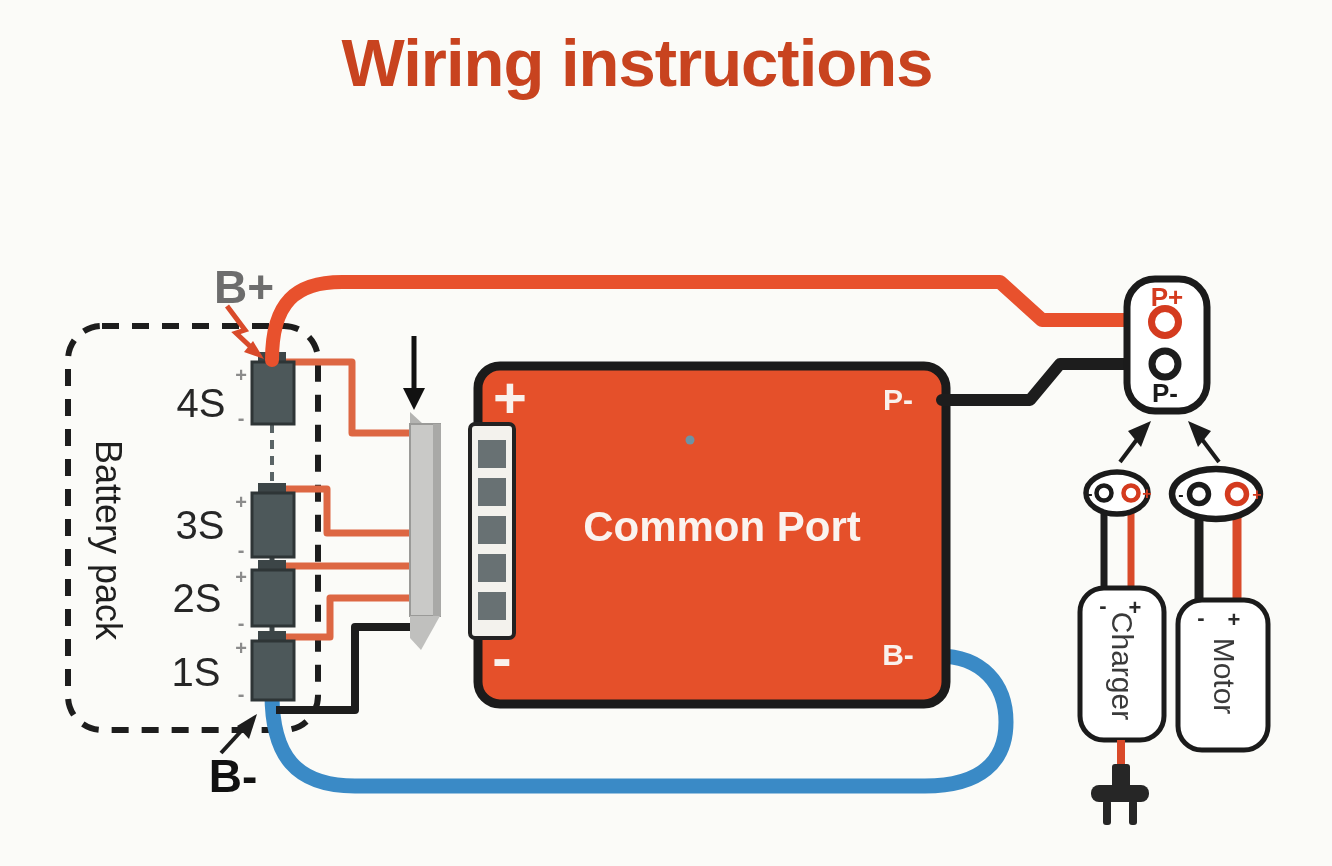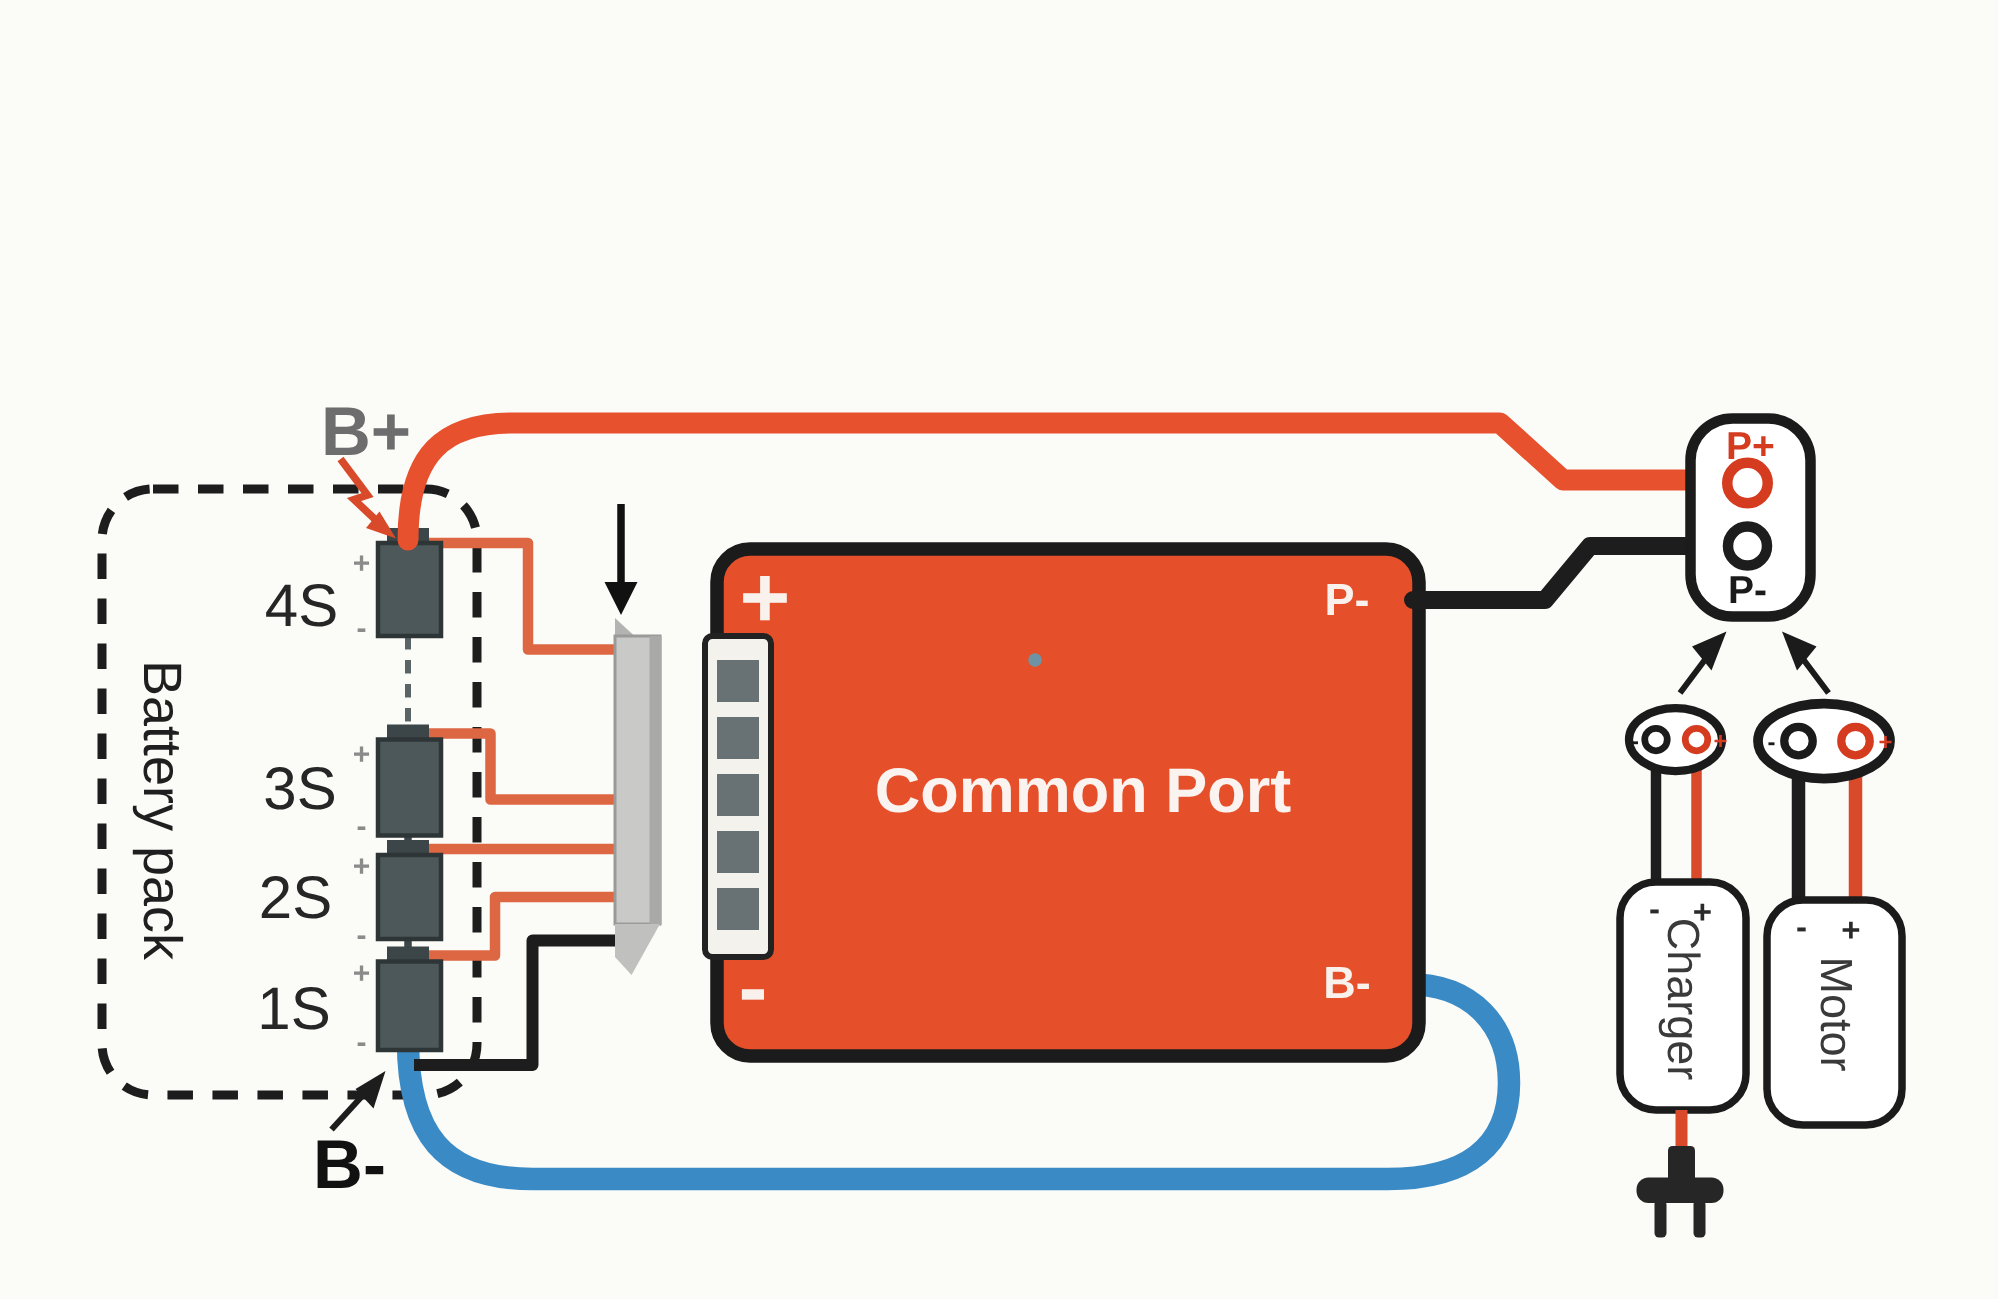--- a/index.html
+++ b/index.html
@@ -29,20 +29,21 @@
   .conn-lbl{font-size:26px;font-weight:bold;}
   .oval-mark{font-size:16px;font-weight:bold;}
   .box-mark{font-size:22px;font-weight:bold;fill:#2a2a2a;}
   .box-lbl{font-size:30px;fill:#3a3a3a;}
 </style>
 </head>
 <body>
 
 <div class="stage">
 
+  <div class="page-title">Wiring instructions</div>
 
   <svg width="1332" height="866" viewBox="0 0 1332 866">
 
     <rect x="68" y="326" width="250" height="404" rx="34" fill="none" stroke="#1d1d1d" stroke-width="6" stroke-dasharray="17 13"></rect>
     <text class="pack-lbl" x="108" y="552" text-anchor="middle" transform="rotate(90 108 540)">Battery pack</text>
 
     <path d="M272,694 C272,755 295,786 355,786 H925 C980,786 1006,762 1006,722 C1006,684 982,656 938,656 L944,656" fill="none" stroke="#3a8ac6" stroke-width="15" stroke-linecap="round"></path>
 
     <line x1="272" y1="424" x2="272" y2="484" stroke="#5a6466" stroke-width="4" stroke-dasharray="9 7"></line>
     <line x1="272" y1="554" x2="272" y2="563" stroke="#3c4547" stroke-width="5"></line>

